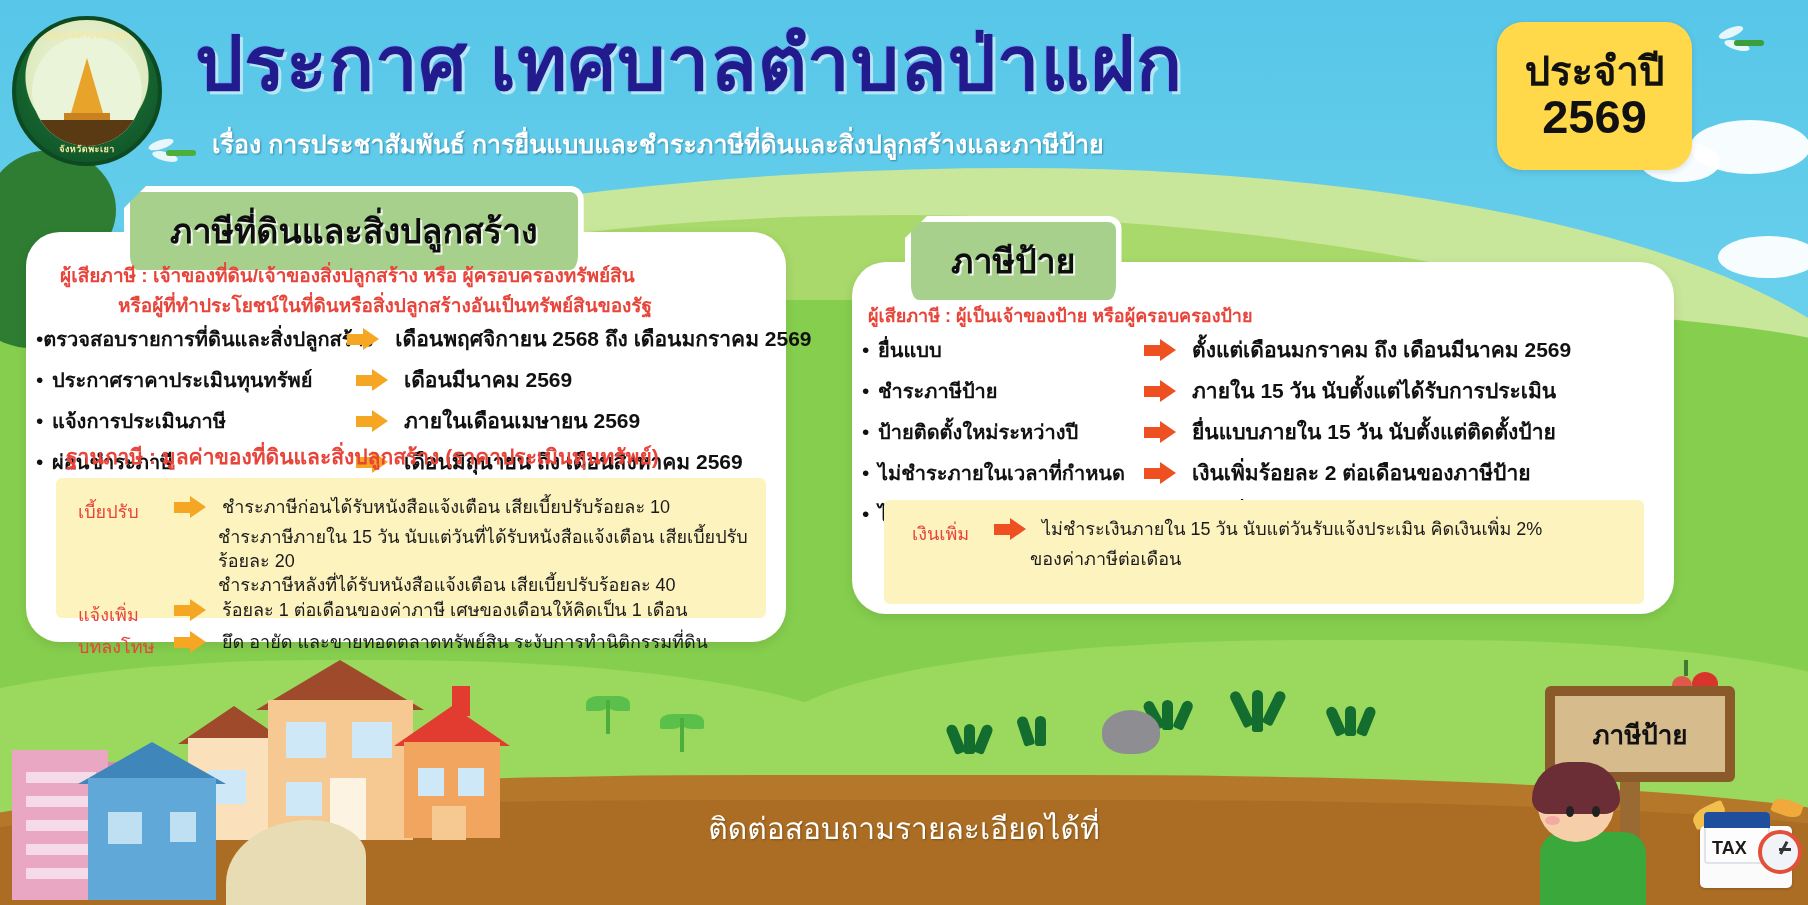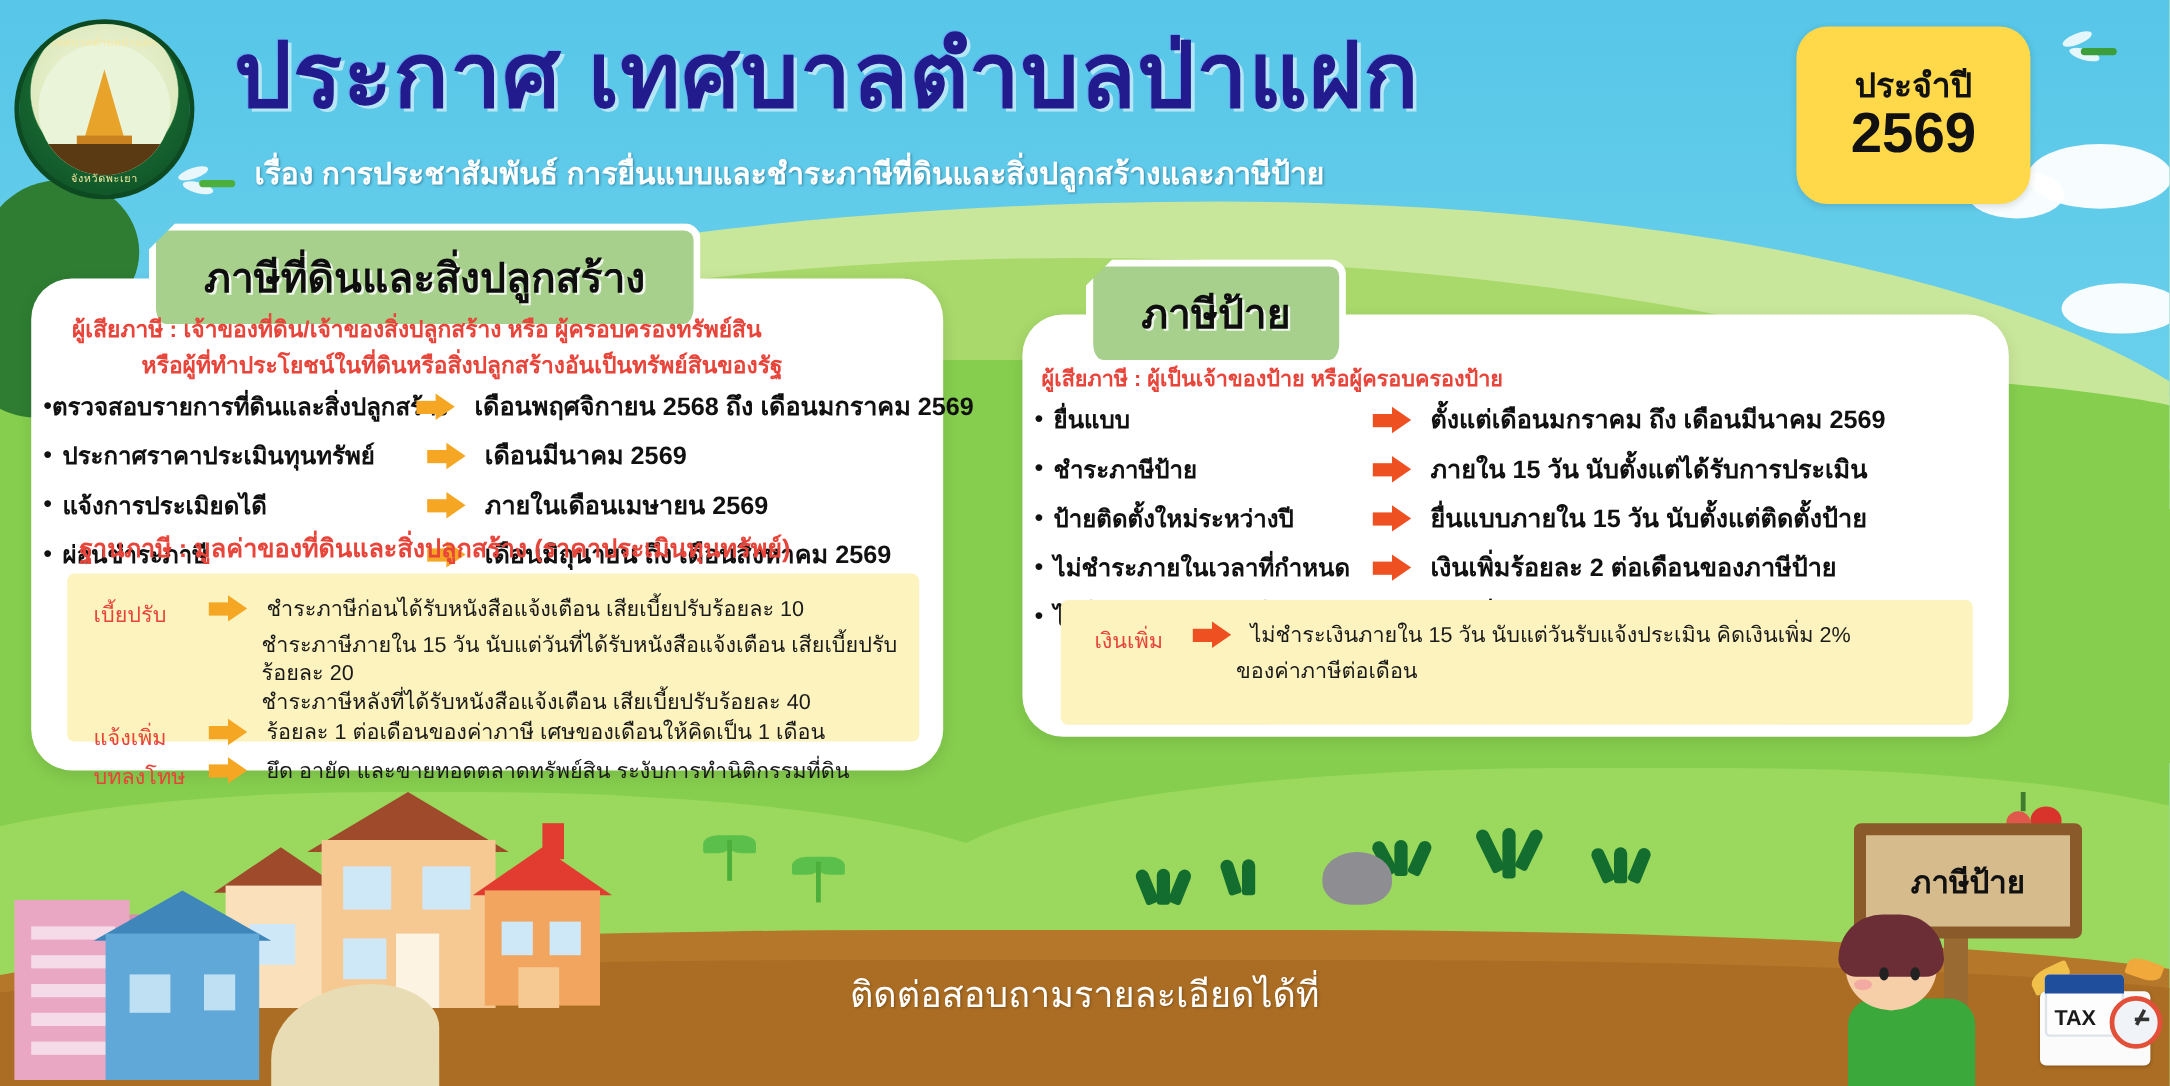--- a/index.html
+++ b/index.html
@@ -49,21 +49,21 @@
 
   .cloud { position:absolute; background:#ffffff; border-radius:50%; opacity:.95;}
   .cloud::before, .cloud::after { content:""; position:absolute; background:#fff; border-radius:50%; }
 
   .tree-dark { position:absolute; background:#2e7d32; border-radius:50%; }
 
   
   .logo {
     position:absolute; left:12px; top:16px; width:150px; height:150px;
     border-radius:50%; background:radial-gradient(circle at 50% 40%, #f3f7dc 0%, #dfeac0 55%, #15632f 56%, #0d4a22 100%);
-    border:4px solid #0d4a22; overflow:hidden;
+    border:4px solid #0d4a22; overflow:hidden;font-weight:bold;
   }
   .logo-inner {
     position:absolute; left:16px; top:16px; right:16px; bottom:16px;
     border-radius:50%; background:#eaf4d8; overflow:hidden;
   }
   .logo-stupa {
     position:absolute; left:50%; top:20%; transform:translateX(-50%);
     width:0; height:0; border-left:18px solid transparent; border-right:18px solid transparent;
     border-bottom:62px solid #e8a32b;
   }
@@ -88,21 +88,21 @@
     font-size:25px; font-weight:bold; color:#ffffff;
     text-shadow: 1px 1px 2px rgba(0,60,90,.45);
     white-space:nowrap;
   }
   .year-badge {
     position:absolute; left:1497px; top:22px; width:195px; height:148px;
     background:#ffd94a; border-radius:26px;
     display:flex; flex-direction:column; align-items:center; justify-content:center;
     box-shadow:0 2px 6px rgba(0,0,0,.12);
   }
-  .year-badge .yb1 { font-size:28px; font-weight:bold; color:#111; line-height:1.05; }
+  .year-badge .yb1 { font-size:40px; font-weight:bold; color:#111; line-height:1.05; }
   .year-badge .yb2 { font-size:47px; font-weight:bold; color:#111; line-height:1.05; }
 
   
   .chip {
     position:absolute; background:#a8d08d;
     padding:12px 40px;
     clip-path: polygon(22px 0, 100% 0, 100% 100%, 0 100%, 0 22px);
     border-radius:0 14px 14px 14px;
     font-size:34px; font-weight:bold; color:#0e0e0e;
     text-shadow: 2px 2px 0 rgba(255,255,255,.8);
@@ -397,21 +397,21 @@
       <span class="value">เดือนพฤศจิกายน 2568 ถึง เดือนมกราคม 2569</span>
     </div>
     <div class="row">
       <span class="bullet">•</span>
       <span class="label">ประกาศราคาประเมินทุนทรัพย์</span>
       <span class="arrow arrow-orange"></span>
       <span class="value">เดือนมีนาคม 2569</span>
     </div>
     <div class="row">
       <span class="bullet">•</span>
-      <span class="label">แจ้งการประเมิยดไดี</span>
+      <span class="label">แจ้งการประเมินภาษี</span>
       <span class="arrow arrow-orange"></span>
       <span class="value">ภายในเดือนเมษายน 2569</span>
     </div>
     <div class="row">
       <span class="bullet">•</span>
       <span class="label">ผ่อนชำระภาษี</span>
       <span class="arrow arrow-orange"></span>
       <span class="value">เดือนมิถุนายน ถึง เดือนสิงหาคม 2569</span>
     </div>
   </div>

